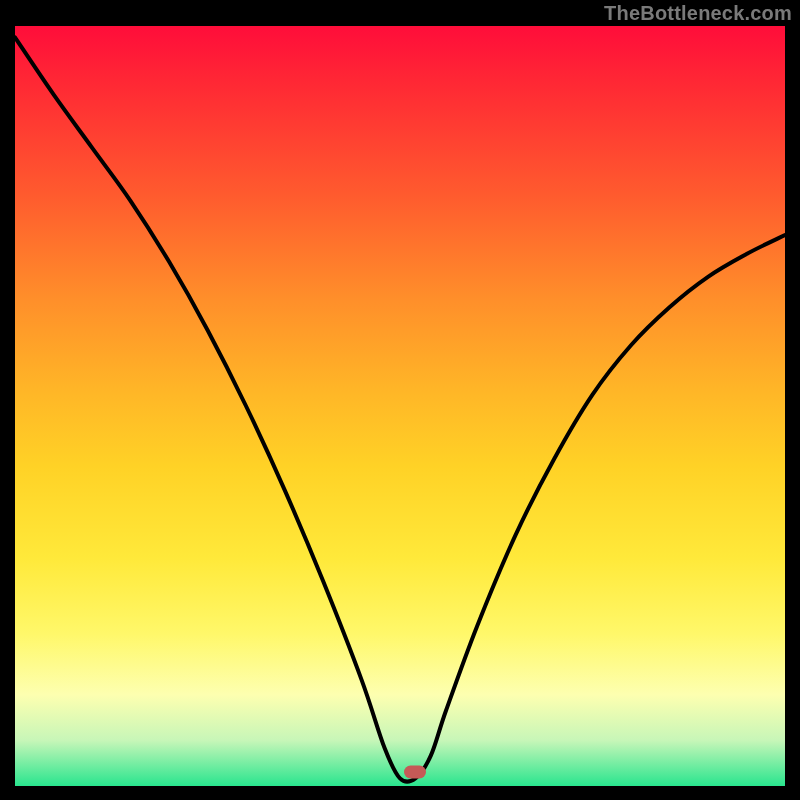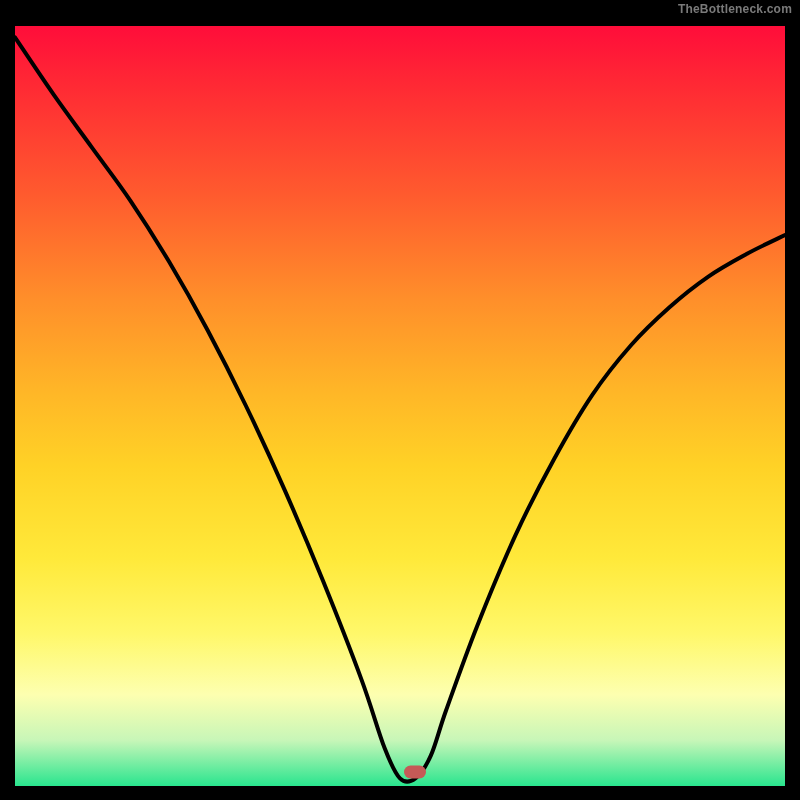--- a/index.html
+++ b/index.html
@@ -15,21 +15,21 @@
     position: relative;
     width: 800px;
     height: 800px;
     background: #000;
   }
   .watermark {
     position: absolute;
     top: 2px;
     right: 8px;
     color: #7a7a7a;
-    font-size: 12px;
+    font-size: 20px;
     font-weight: 600;
     letter-spacing: 0.2px;
     z-index: 3;
   }
   .plot {
     position: absolute;
     left: 15px;
     top: 26px;
     width: 770px;
     height: 760px;

